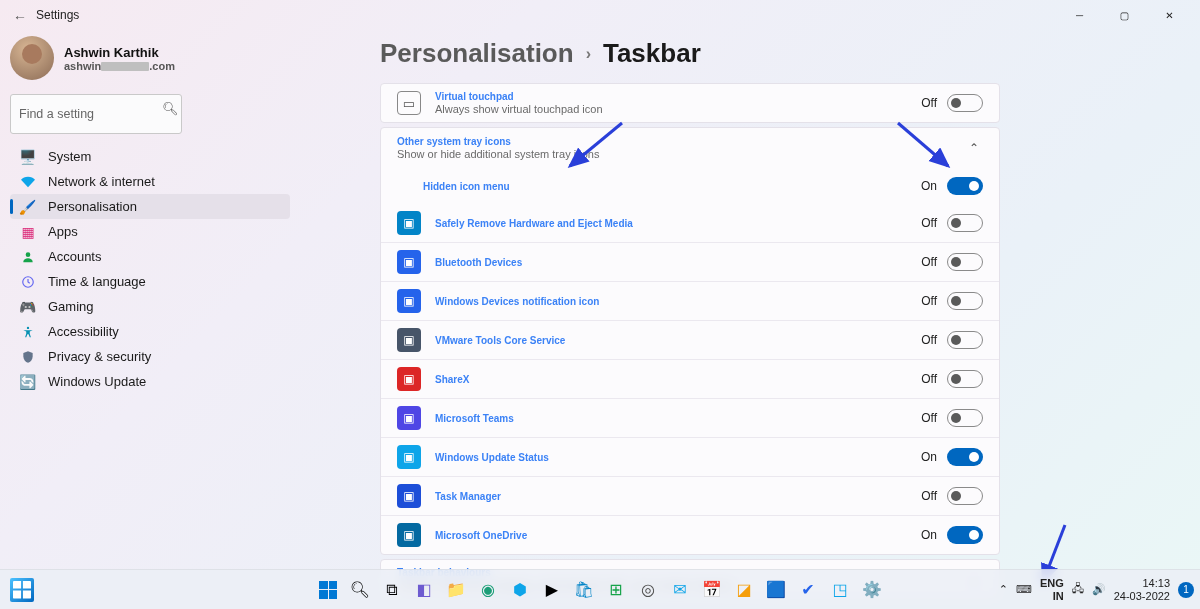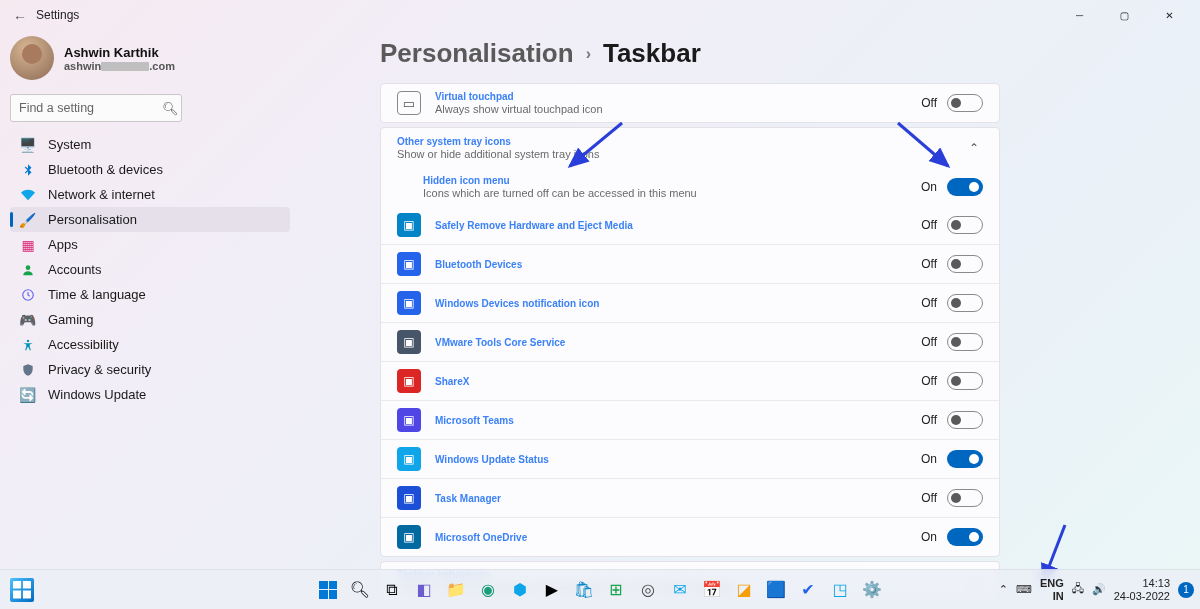--- a/index.html
+++ b/index.html
@@ -11,21 +11,21 @@
   .win-btn { width: 45px; height: 28px; display:flex; align-items:center; justify-content:center; font-size:10px; cursor:pointer; color:#222;}
   .content { display: flex; height: calc(100% - 30px - 40px); }
   .sidebar { width: 300px; padding: 4px 10px 0 10px; }
   .profile { display:flex; align-items:center; gap:10px; padding: 2px 0 14px 0; }
   .avatar { width: 44px; height: 44px; border-radius: 50%; background: radial-gradient(circle at 40% 30%, #d8b694, #8b6b55); position:relative; overflow:hidden;}
   .avatar::after{content:"";position:absolute;left:12px;top:8px;width:20px;height:20px;border-radius:50%;background:#a87a5e;}
   .profile-name { font-size: 13px; font-weight: 600; color:#111;}
   .profile-email { font-size: 11px; color:#555;font-weight:bold;}
   .redact { display:inline-block; width:48px; height:9px; background:#bfbfbf; border-radius:1px; vertical-align:middle;}
   .search { position: relative; margin-bottom: 10px;}
-  .search input { width: 172px; height: 28px; border: 1px solid #c9c9c9; background:#fbfbfc; border-radius:3px; padding: 0 13px 0 8px; font-size:12.5px; outline:none;}
+  .search input { width: 172px; height: 40px; border: 1px solid #c9c9c9; background:#fbfbfc; border-radius:3px; padding: 0 13px 0 8px; font-size:12.5px; outline:none;}
   .search input::placeholder{color:#666;}
   .search-ico { position:absolute; left:152px; top:7px; font-size:13px; color:#555; pointer-events:none;}
   .nav { display:flex; flex-direction:column; gap:0;}
   .nav-item { display:flex; align-items:center; gap:12px; padding: 5px 10px; font-size:13px; color:#1a1a1a; border-radius:4px; cursor:pointer; position:relative; height:25px;}
   .nav-item.active { background:#e5e0e9;}
   .nav-item.active::before { content:""; position:absolute; left:0; top:5px; bottom:5px; width:3px; background:#0067c0; border-radius:2px;}
   .nav-ico { width:16px; height:16px; display:flex; align-items:center; justify-content:center; font-size:14px;}
   .main { flex:1; padding: 0 200px 0 80px;}
   .breadcrumb { display:flex; align-items:center; gap:12px; font-size:26px; font-weight:600; color:#1a1a1a; margin: 8px 0 14px 0;}
   .crumb-link { color:#5a5a5a; font-weight:600; cursor:pointer;}
@@ -91,28 +91,20 @@
       <input type="text" placeholder="Find a setting" style="">
       <span class="search-ico">🔍︎</span>
     </div>
     <div class="nav" id="nav">
         <div class="nav-item">
           <span class="nav-ico" style="color: rgb(0, 120, 212);">🖥️</span>
           <span>System</span>
         </div>
         <div class="nav-item">
           <span class="nav-ico">
-            <svg width="14" height="14" viewBox="0 0 24 24" fill="#0078d4">
-              <path d="M12 2l6 6-4 4 4 4-6 6V14l-4 4-1.5-1.5L11 12 6.5 7.5 8 6l4 4V2z"></path>
-            </svg>
-          </span>
-          <span>Bluetooth &amp; devices</span>
-        </div>
-        <div class="nav-item">
-          <span class="nav-ico">
             <svg width="14" height="14" viewBox="0 0 24 24" fill="#0ea5e9">
               <path d="M12 3C7 3 2.7 5 0 8l12 13L24 8c-2.7-3-7-5-12-5z"></path>
             </svg>
           </span>
           <span>Network &amp; internet</span>
         </div>
         <div class="nav-item active">
           <span class="nav-ico" style="color: rgb(217, 119, 6);">🖌️</span>
           <span>Personalisation</span>
         </div>
@@ -194,21 +186,20 @@
           <span class="row-sub">Show or hide additional system tray icons</span>
         </div>
         <div class="row-right">
             <span class="expand-ico">⌃</span>
           </div>
       </div>
 
       <div class="row">
         <div class="row-txt" style="margin-left:26px;">
           <span class="row-title">Hidden icon menu</span>
-          <span class="row-sub">Icons which are turned off can be accessed in this menu</span>
         </div>
         <div class="row-right">
           <span class="state-label">On</span>
           <div class="toggle on"></div>
         </div>
       </div>
 
       <div id="tray-list">
           <div class="row">
     <div class="row-ico app" style="background:#0284c7">▣</div>

